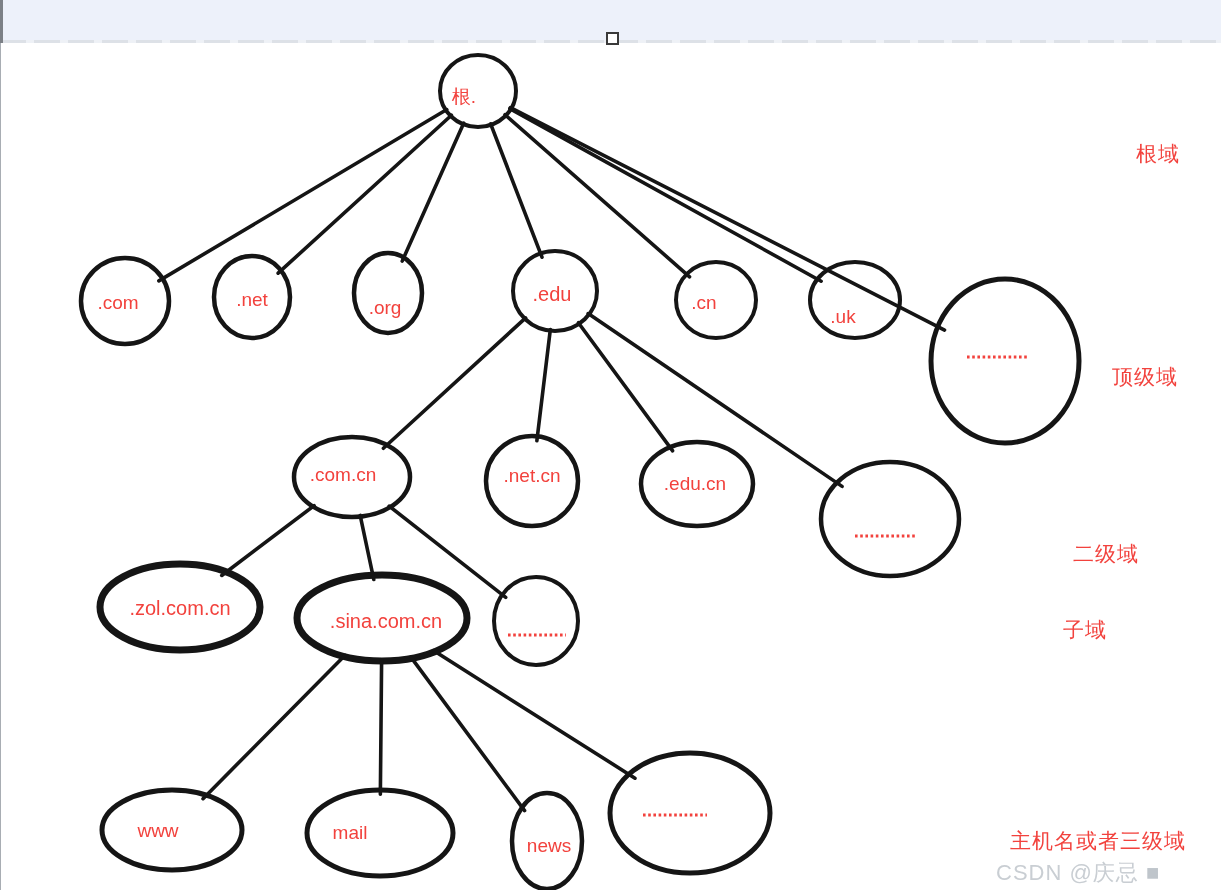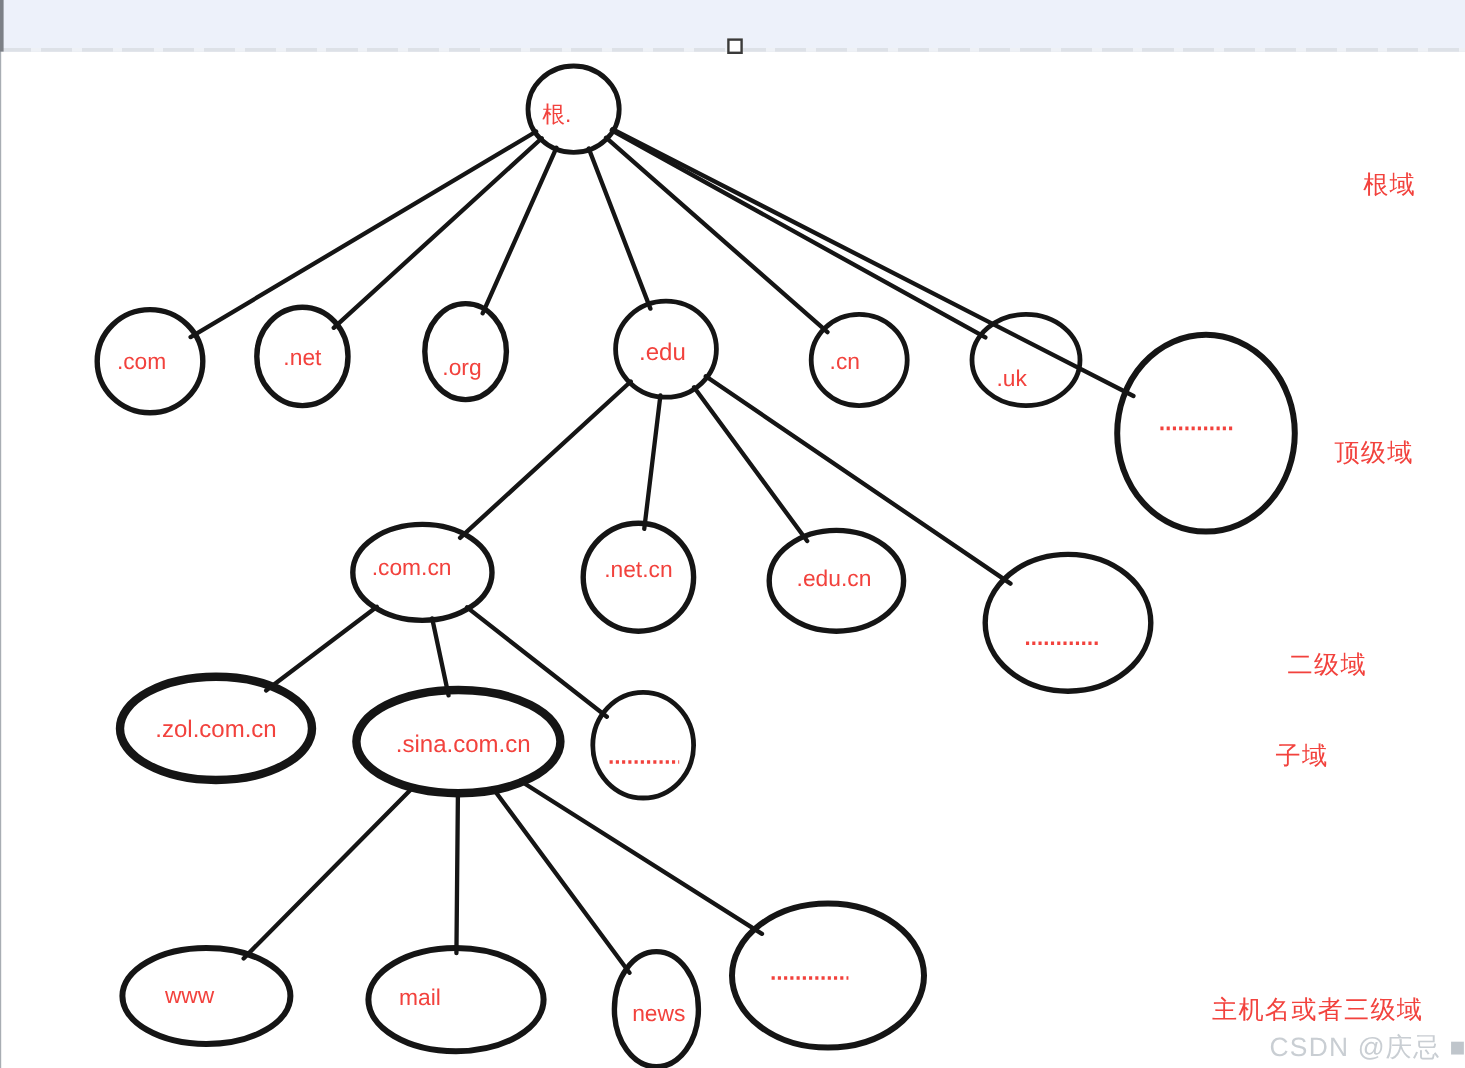--- a/index.html
+++ b/index.html
@@ -23,21 +23,21 @@
   }
   .resize-handle{
     position:absolute;left:606px;top:32px;width:9px;height:9px;
     background:#ffffff;border:2px solid #3a3a3a;
   }
   #diagram{position:absolute;left:0;top:0;}
   .side-label{
     position:absolute;color:#f2423d;font-size:21px;letter-spacing:1px;white-space:nowrap;
   }
   .watermark{
-    position:absolute;left:1058px;top:858px;font-size:22px;color:#c9ced3;
+    position:absolute;left:996px;top:858px;font-size:22px;color:#c9ced3;
     letter-spacing:1px;white-space:nowrap;
   }
   .wm-block{color:#bfc5cb;}
 </style>
 </head>
 <body>
 
 <svg id="diagram" width="1221" height="890">
     <ellipse cx="478" cy="91" rx="38" ry="36" fill="#ffffff" stroke="#151515" stroke-width="4"></ellipse>
     <ellipse cx="125" cy="301" rx="44" ry="43" fill="#ffffff" stroke="#151515" stroke-width="4.5"></ellipse>

